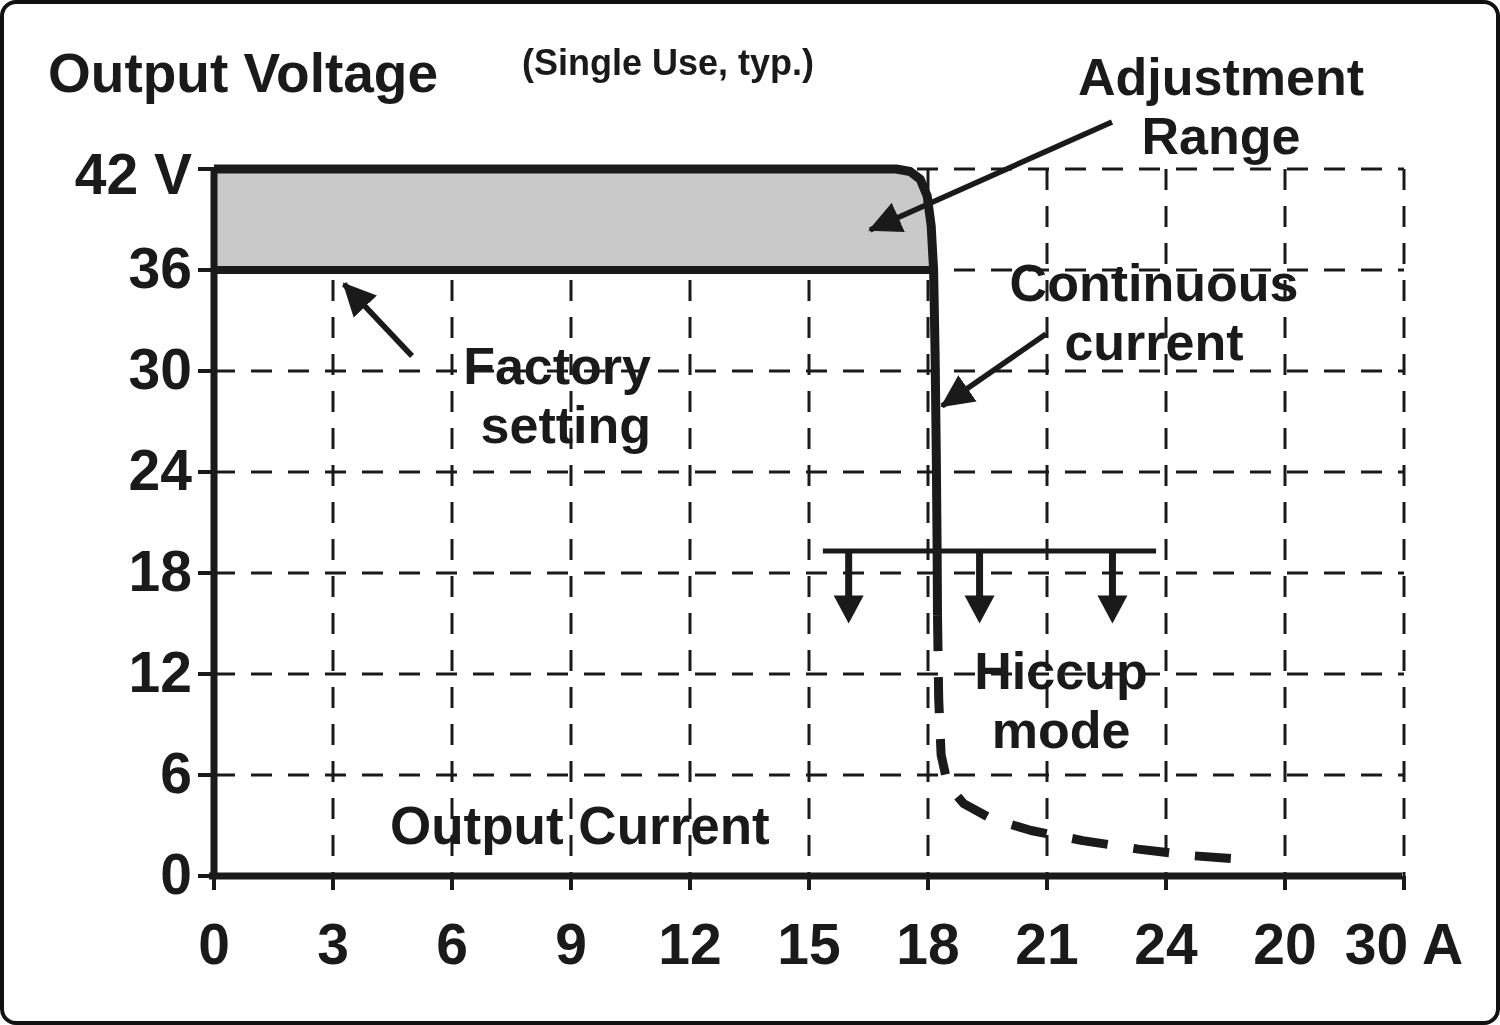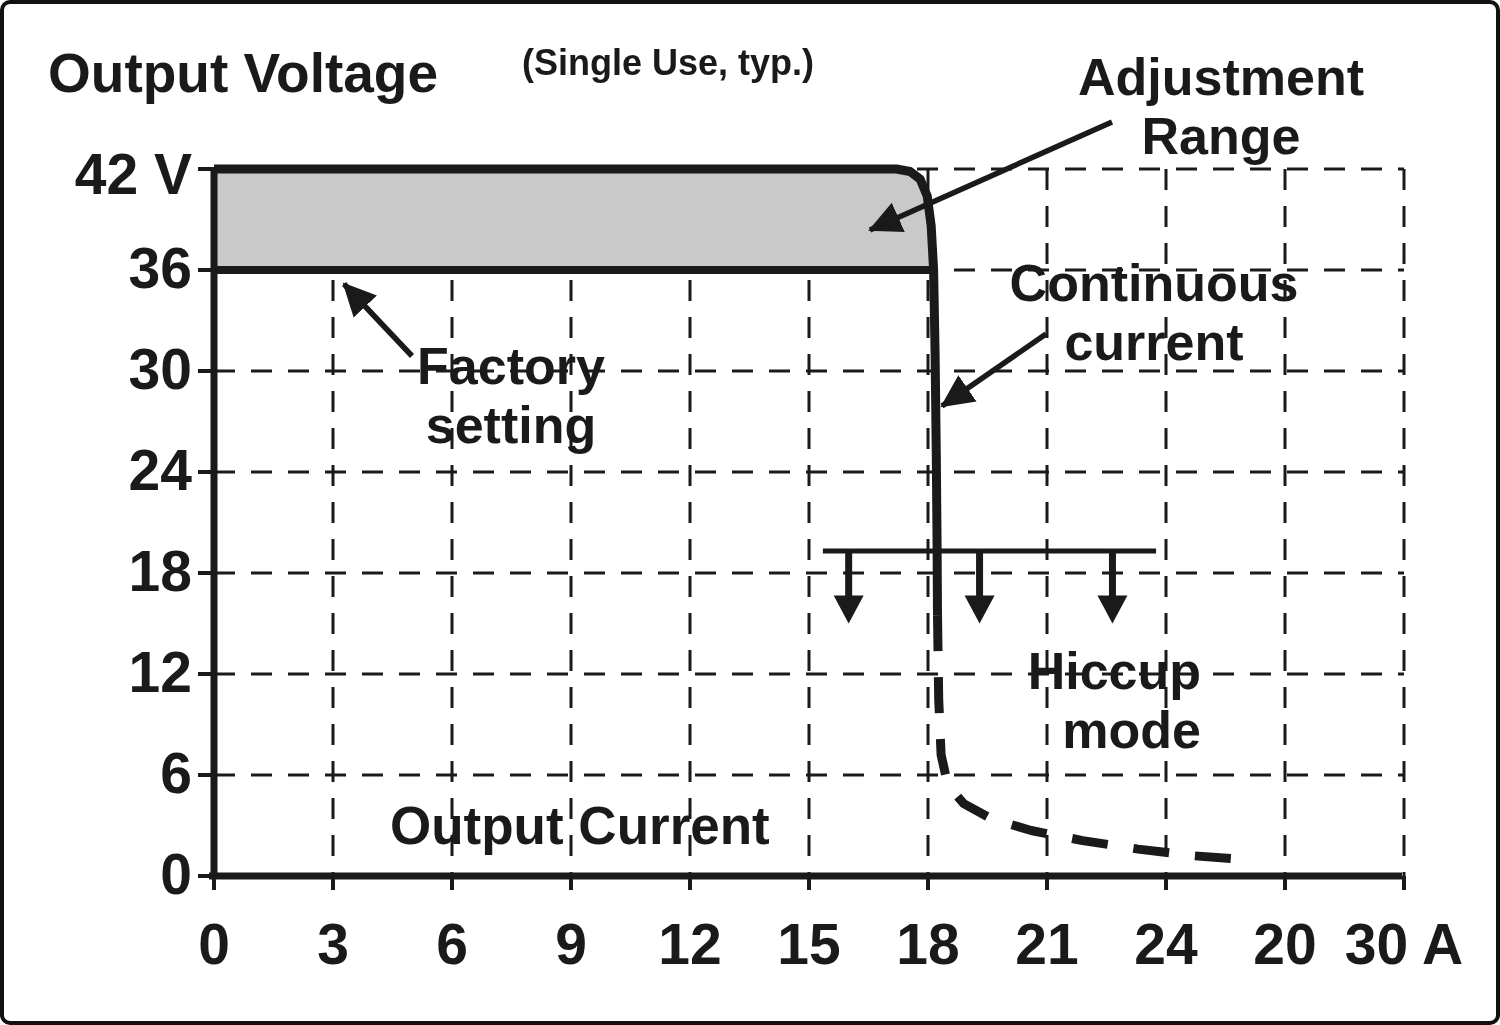--- a/index.html
+++ b/index.html
@@ -1,32 +1,32 @@
 <!DOCTYPE html>
 <html><head>
 <meta charset="utf-8">
 <style>
   html,body{margin:0;padding:0;background:#fff;}
   .figure{
     position:relative;width:1500px;height:1025px;background:#ffffff;
-    border:4px solid #111;border-radius:10px;box-sizing:border-box;overflow:hidden;
+    border:4px solid #111;border-radius:16px;box-sizing:border-box;overflow:hidden;
     font-family:"Liberation Sans", sans-serif;
   }
   #chart-svg{position:absolute;left:0;top:0;}
   .lbl{
     position:absolute;color:#1a1a1a;font-weight:600;line-height:1.14;
     white-space:normal;
   }
   .title-left{left:44px;top:38px;font-size:55px;white-space:nowrap;}
   .title-center{left:518px;top:38px;font-size:36px;white-space:nowrap;}
   .ann{text-align:center;font-size:52px;}
   .ann-adjustment{left:1047px;top:44px;width:340px;}
   .ann-continuous{left:980px;top:250px;width:340px;}
-  .ann-factory{left:357px;top:333px;width:300px;}
-  .ann-hiccup{left:917px;top:638px;width:280px;text-align:right;}
+  .ann-factory{left:347px;top:333px;width:300px;text-align:right;}
+  .ann-hiccup{left:917px;top:638px;width:280px;}
   .ann-outcurrent{left:386px;top:792px;font-size:53px;white-space:nowrap;}
   .tick{
     position:absolute;color:#1a1a1a;font-weight:600;font-size:57px;line-height:1;
   }
   .xtick{transform:translateX(-50%);top:912px;white-space:nowrap;}
   .ytick{left:0;width:188px;text-align:right;transform:translateY(-52%);white-space:nowrap;}
 </style>
 </head>
 <body>
 

